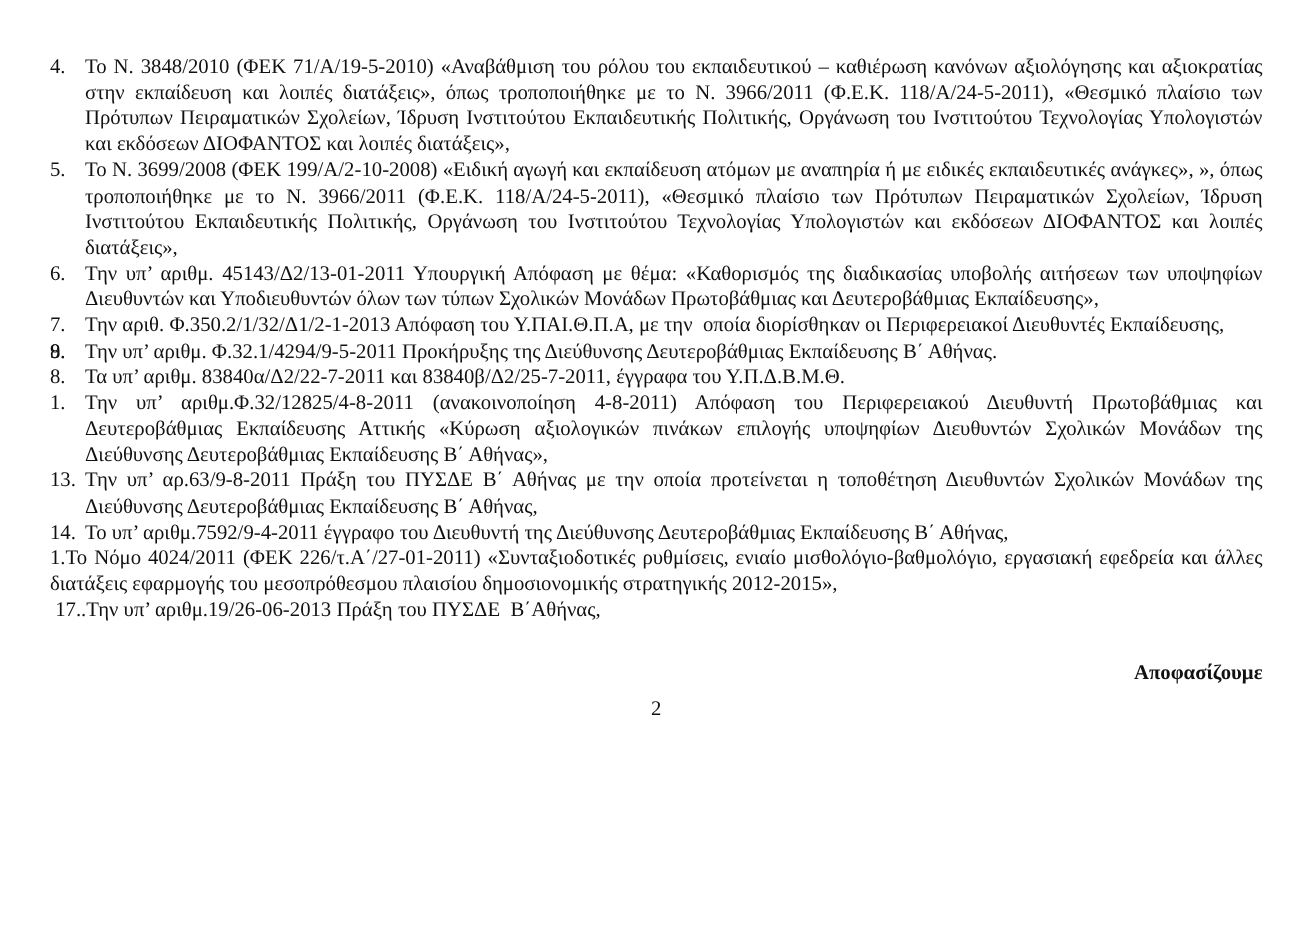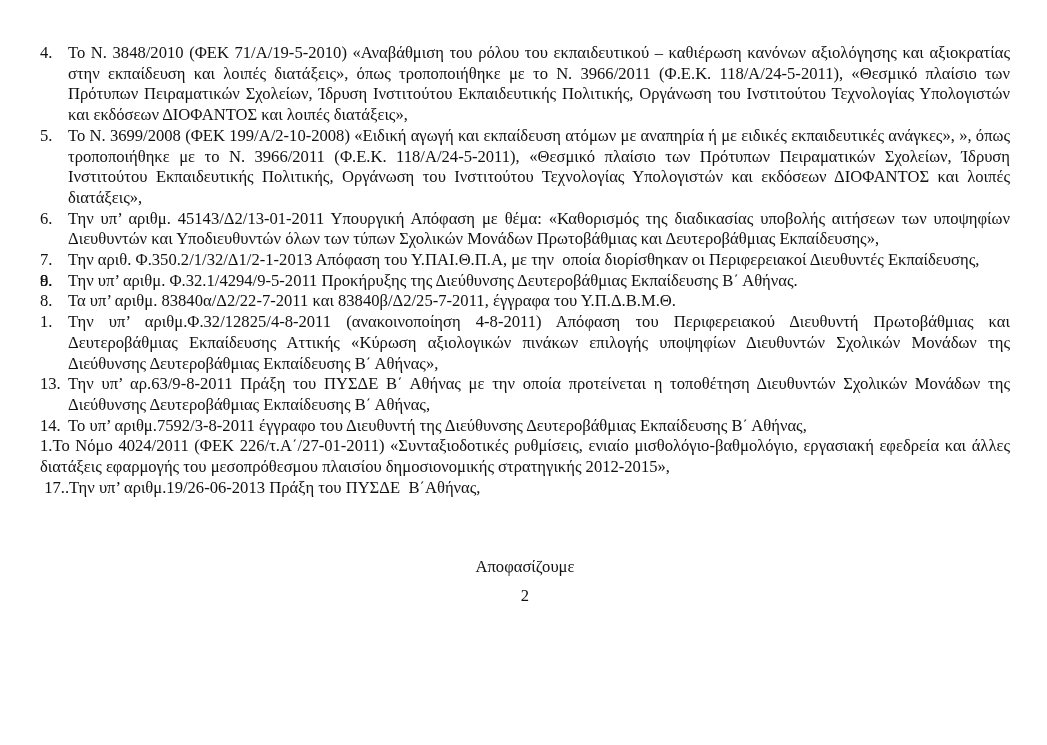--- a/index.html
+++ b/index.html
@@ -39,23 +39,23 @@
     top: 0;
     white-space: pre;
   }
   .item.flush {
     padding-left: 0;
   }
   .item.flush .num {
     white-space: pre-wrap;
   }
   .decide-heading {
-    text-align: center;
-    font-weight: normal;
-    margin-top: 59px;
+    text-align: right;
+    font-weight: bold;
+    margin-top: 30px;
   }
   .page-number {
     text-align: center;
     margin-top: 8px;
   }
 </style>
 </head>
 <body>
 
 <div class="page">
@@ -101,21 +101,21 @@
       <span class="txt">Την υπ’ αριθμ.Φ.32/12825/4-8-2011 (ανακοινοποίηση 4-8-2011) Απόφαση του Περιφερειακού Διευθυντή Πρωτοβάθμιας και Δευτεροβάθμιας Εκπαίδευσης Αττικής «Κύρωση αξιολογικών πινάκων επιλογής υποψηφίων Διευθυντών Σχολικών Μονάδων της Διεύθυνσης Δευτεροβάθμιας Εκπαίδευσης Β΄ Αθήνας»,</span>
     </div>
 
     <div class="item hanging">
       <span class="num">13.</span>
       <span class="txt">Την υπ’ αρ.63/9-8-2011 Πράξη του ΠΥΣΔΕ Β΄ Αθήνας με την οποία προτείνεται η τοποθέτηση Διευθυντών Σχολικών Μονάδων της Διεύθυνσης Δευτεροβάθμιας Εκπαίδευσης Β΄ Αθήνας,</span>
     </div>
 
     <div class="item hanging">
       <span class="num">14.</span>
-      <span class="txt">Το υπ’ αριθμ.7592/3-8-2011 έγγραφο του Διευθυντή της Διεύθυνσης Δευτεροβάθμιας Εκπαίδευσης Β΄ Αθήνας,</span>
+      <span class="txt">Το υπ’ αριθμ.7592/9-4-2011 έγγραφο του Διευθυντή της Διεύθυνσης Δευτεροβάθμιας Εκπαίδευσης Β΄ Αθήνας,</span>
     </div>
 
     <div class="item flush">
       <span class="num">1.</span><span class="txt">Το Νόμο 4024/2011 (ΦΕΚ 226/τ.Α΄/27-01-2011) «Συνταξιοδοτικές ρυθμίσεις, ενιαίο μισθολόγιο-βαθμολόγιο, εργασιακή εφεδρεία και άλλες διατάξεις εφαρμογής του μεσοπρόθεσμου πλαισίου δημοσιονομικής στρατηγικής 2012-2015»,</span>
     </div>
 
     <div class="item flush">
       <span class="num"> 17..</span><span class="txt">Την υπ’ αριθμ.19/26-06-2013 Πράξη του ΠΥΣΔΕ  Β΄Αθήνας,</span>
     </div>
 

